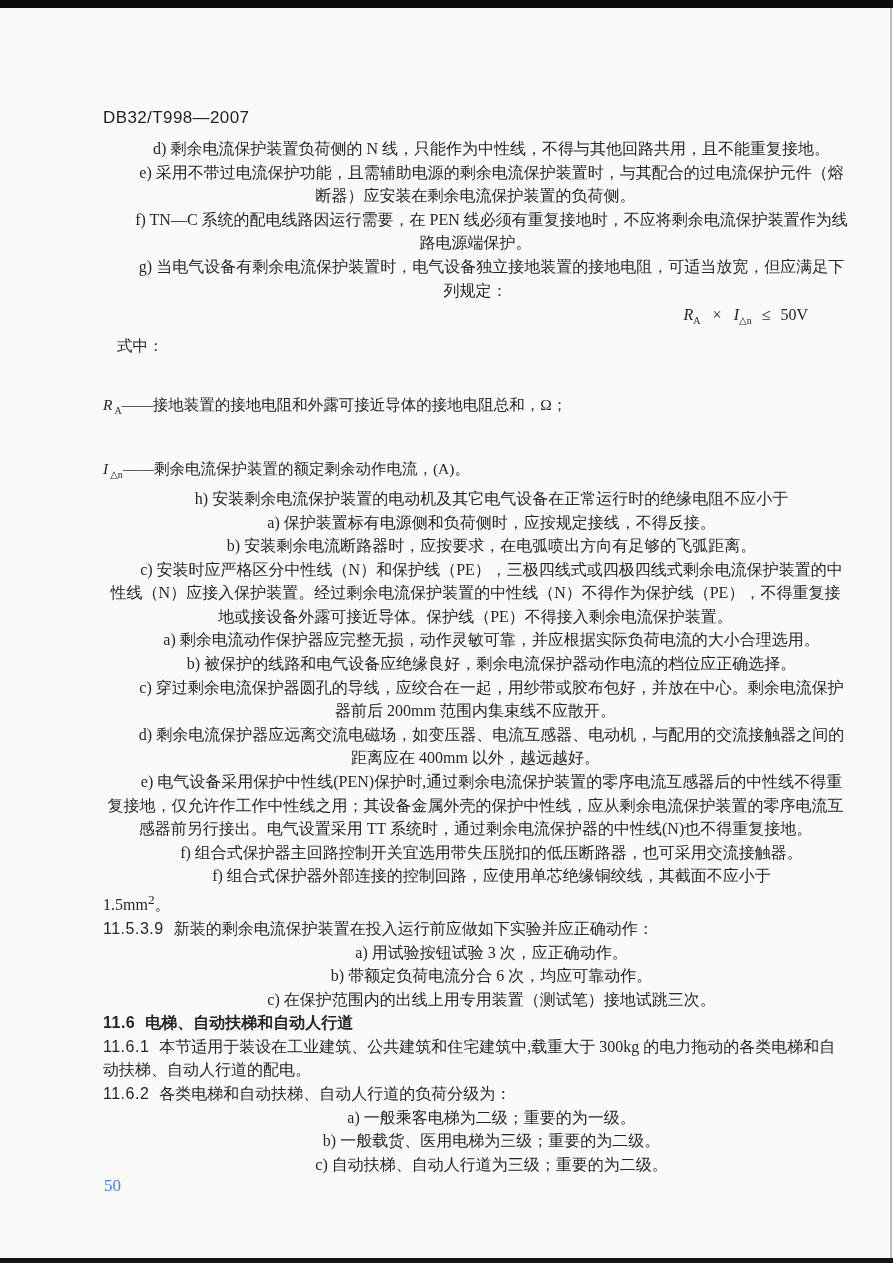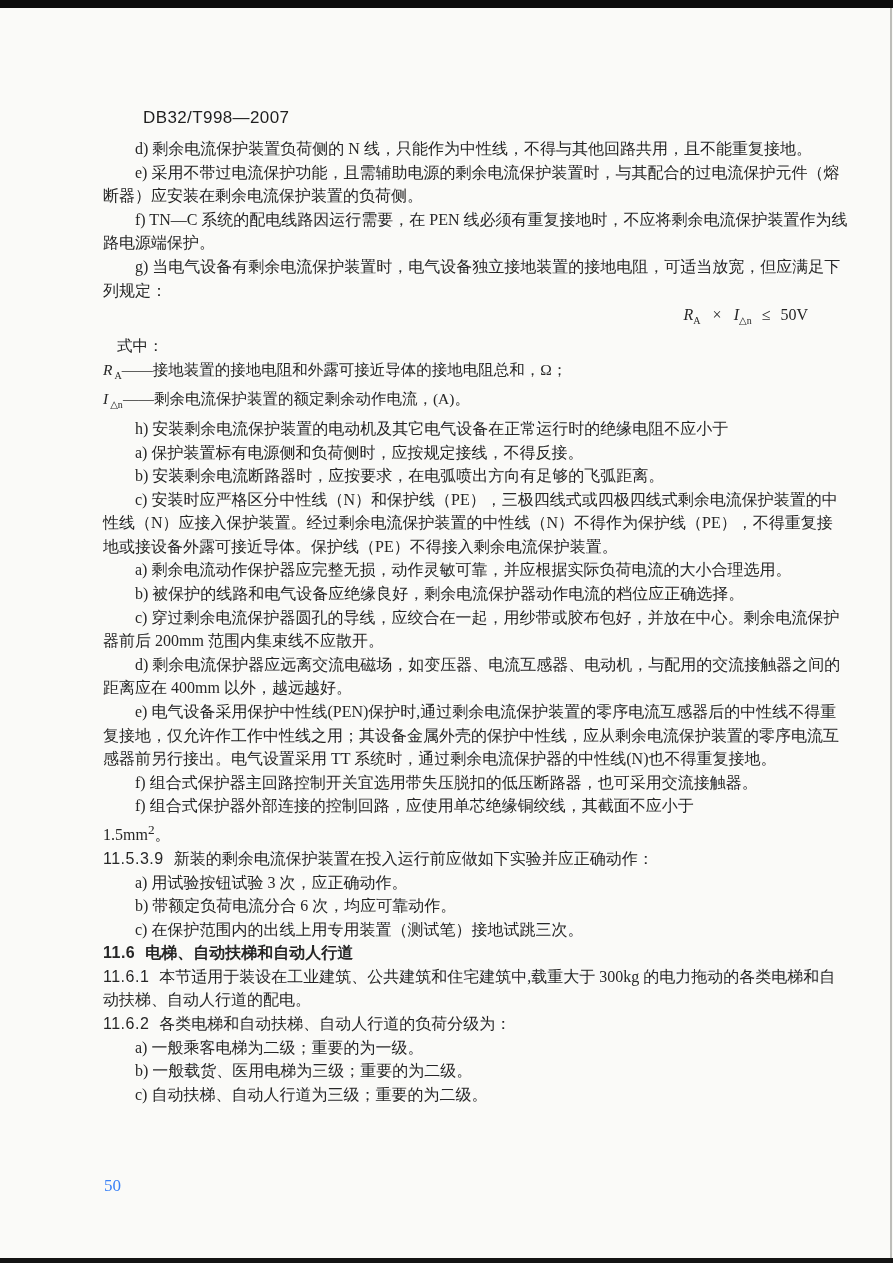--- a/index.html
+++ b/index.html
@@ -11,45 +11,45 @@
   .page{
     position:relative;width:893px;height:1263px;
     background:#fafaf8;overflow:hidden;color:#262626;
   }
   .edge-top{position:absolute;top:0;left:0;width:893px;height:8px;background:#0d0d0d;}
   .edge-bottom{position:absolute;bottom:0;left:0;width:893px;height:5px;background:#141414;}
   .edge-right{position:absolute;top:8px;bottom:5px;right:1px;width:2px;background:#bdbdb9;}
   .header{
     position:absolute;left:103px;top:108px;
     font-family:"Liberation Sans","DejaVu Sans",sans-serif;
-    font-size:17px;letter-spacing:0.4px;color:#1f1f1f;margin-left:40px;
+    font-size:17px;letter-spacing:0.4px;color:#1f1f1f;
   }
   .content{
     position:absolute;left:103px;top:137px;width:745px;
     font-size:16px;line-height:23.6px;color:#262626;
   }
   .content p{margin:0;}
-  p.item{text-indent:32px;}
+  p.item{text-indent:32px;text-align:center;}
   p.flush{text-indent:0;}
   p.section{text-indent:0;}
   .secnum{
     font-family:"Liberation Sans","DejaVu Sans",sans-serif;
     margin-right:10px;letter-spacing:0.5px;
   }
   p.heading{
     font-family:"Liberation Sans","DejaVu Sans",sans-serif;
     font-weight:bold;
   }
   p.formula{text-align:right;padding-right:40px;margin:1px 0;}
   .fvar{font-style:italic;}
   p.formula sub,p.def sub{font-size:10px;}
   .fop{margin:0 12px;}
   .frel{margin:0 10px;}
   p.where{font-size:15.5px;padding-left:14px;}
-  p.def{font-size:15.5px;}
+  p.def{font-size:15.5px;margin-top:35px;}
   .def .fvar{margin-right:2px;}
   .pagenum{position:absolute;left:104px;top:1176px;font-size:17px;color:#3b82f6;}
 </style>
 </head>
 <body>
 
 <div class="page">
   <div class="edge-top"></div>
   <div class="edge-bottom"></div>
   <div class="edge-right"></div>

